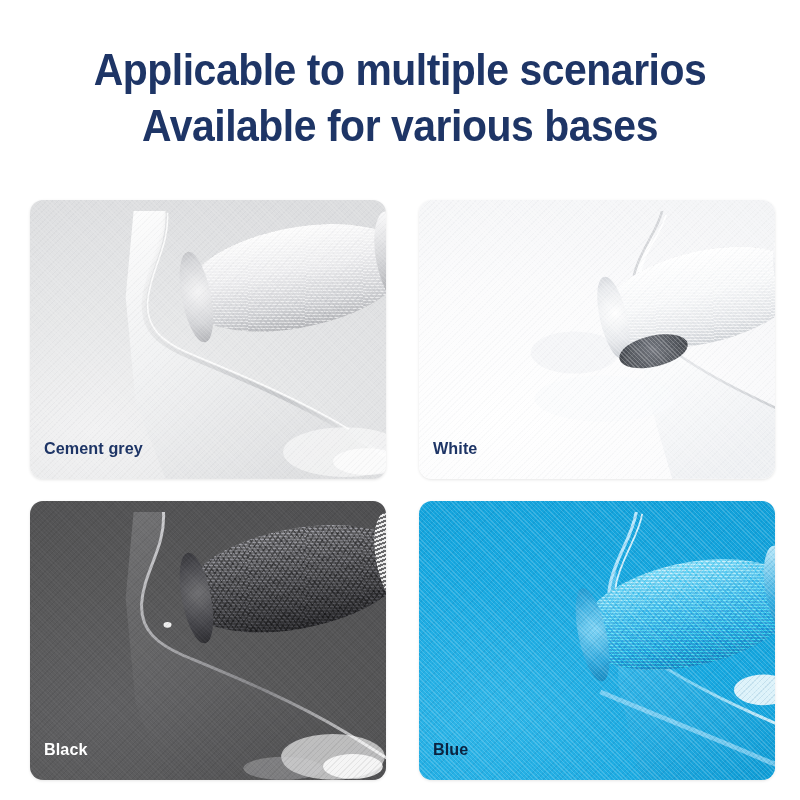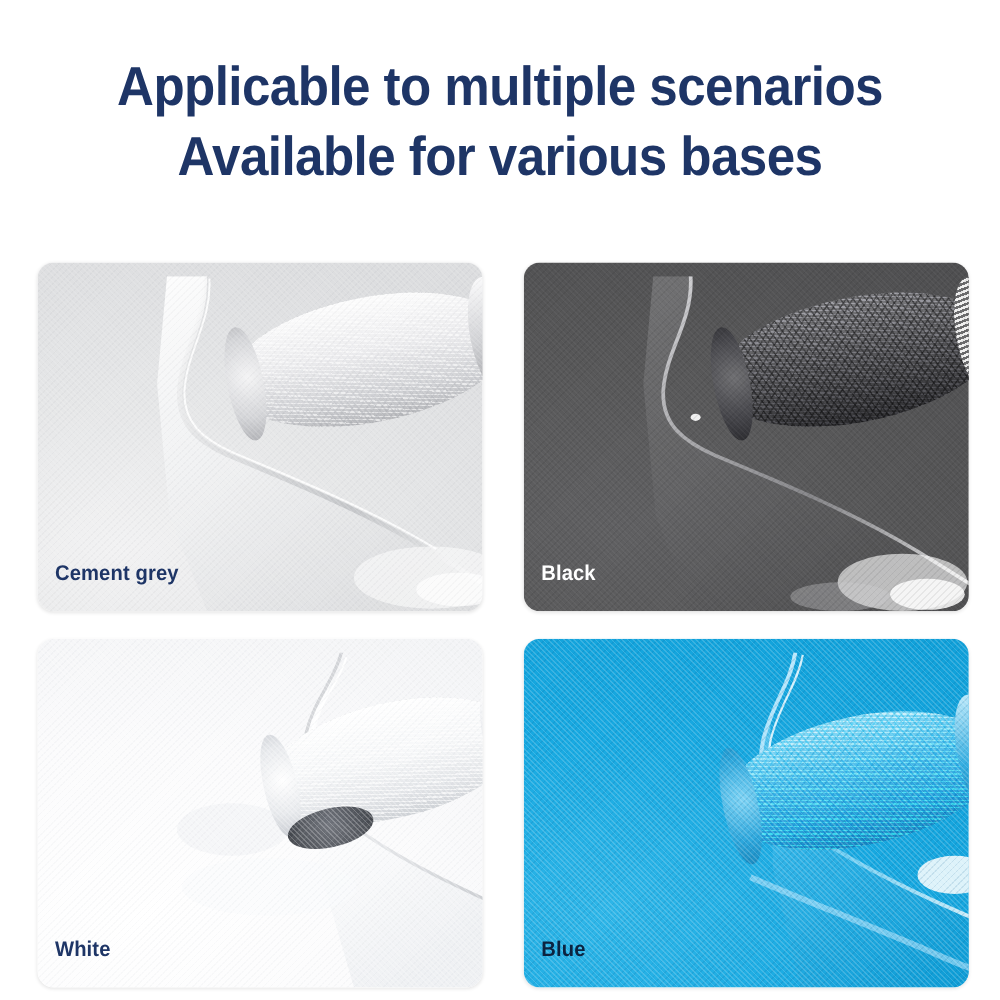--- a/index.html
+++ b/index.html
@@ -30,21 +30,21 @@
     transform: scaleX(0.93);
     transform-origin: center top;
     white-space: nowrap;
   }
   .headline .line { display: block; }
 
   
   .grid {
     position: absolute;
     left: 30px;
-    top: 210px;
+    top: 200px;
     width: 745px;
     height: 580px;
     display: grid;
     grid-template-columns: 356px 356px;
     grid-template-rows: 279px 279px;
     column-gap: 33px;
     row-gap: 22px;
   }
 
   .panel {
@@ -209,20 +209,69 @@
       </div>
 
       <div class="speckle" style="background:
              repeating-linear-gradient(45deg, rgba(255,255,255,.35) 0 1px, rgba(0,0,0,0) 1px 3px),
              repeating-linear-gradient(-45deg, rgba(140,140,145,.16) 0 1px, rgba(0,0,0,0) 1px 4px);
              opacity:.35;"></div>
     </div>
     <div class="label">Cement grey</div>
   </div>
 
+  <div class="panel p-white">
+    <div class="scene">
+      <div class="floor"></div>
+
+      <div class="wet">
+        <svg viewBox="0 0 400 280" preserveAspectRatio="none">
+          <defs>
+            <linearGradient id="gWet3" x1="0" y1="0" x2="0.4" y2="1">
+              <stop offset="0%" stop-color="#ffffff" stop-opacity=".98"></stop>
+              <stop offset="60%" stop-color="#fafbfc" stop-opacity=".85"></stop>
+              <stop offset="100%" stop-color="#eceef1" stop-opacity=".8"></stop>
+            </linearGradient>
+            <linearGradient id="gEdge3" x1="0" y1="0" x2="1" y2="1">
+              <stop offset="0%" stop-color="#c7c9cd" stop-opacity=".85"></stop>
+              <stop offset="55%" stop-color="#dfe1e4" stop-opacity=".8"></stop>
+              <stop offset="100%" stop-color="#b9bcc1" stop-opacity=".8"></stop>
+            </linearGradient>
+          </defs>
+          <path d="M258,0 C252,24 236,40 230,66 C224,92 232,112 248,128
+                   C272,152 312,176 352,196 C376,208 392,216 400,220
+                   L400,280 L400,280 L268,280 L240,180 L238,60 Z" fill="url(#gWet3)"></path>
+          <path d="M258,0 C252,24 236,40 230,66 C224,92 232,112 248,128
+                   C272,152 312,176 352,196 C378,209 394,217 400,220" fill="none" stroke="url(#gEdge3)" stroke-width="2.6"></path>
+          <path d="M262,4 C256,26 240,42 234,66 C229,90 237,110 252,126" fill="none" stroke="#ffffff" stroke-width="1.6" opacity=".95"></path>
+          <ellipse cx="170" cy="148" rx="44" ry="22" fill="#f3f4f6" opacity=".8"></ellipse>
+          <ellipse cx="200" cy="196" rx="70" ry="24" fill="#fafbfc" opacity=".7"></ellipse>
+        </svg>
+      </div>
+
+      <div class="roller" style="right:-8%; top:10%; width:58%; height:33%; transform:rotate(-13deg);">
+        <div class="roller-nap" style="background:linear-gradient(180deg,#ffffff 0%,#f7f8f9 45%,#e3e5e8 80%,#cfd2d6 100%);"></div>
+        <div class="roller-tex" style="background:
+             repeating-linear-gradient(62deg, rgba(120,124,132,.4) 0px, rgba(120,124,132,.4) 1px, rgba(255,255,255,0) 1px, rgba(255,255,255,0) 4px),
+             repeating-linear-gradient(-48deg, rgba(100,104,112,.3) 0px, rgba(100,104,112,.3) 1px, rgba(255,255,255,0) 1px, rgba(255,255,255,0) 5px),
+             repeating-linear-gradient(12deg, rgba(255,255,255,.85) 0px, rgba(255,255,255,.85) 1px, rgba(0,0,0,0) 1px, rgba(0,0,0,0) 3px);"></div>
+        <div class="roller-end" style="background:radial-gradient(circle at 60% 45%,#ffffff 0%,#e8eaed 55%,#c6c9cf 100%);"></div>
+        <div class="roller-cap" style="background:linear-gradient(180deg,#ffffff 0%,#e4e6ea 55%,#bfc2c8 100%);"></div>
+        <div style="position:absolute;left:4%;bottom:-12%;width:34%;height:34%;border-radius:50%;
+                    background:radial-gradient(circle at 50% 40%,#5b5f68 0%,#32363d 70%,#22252b 100%);opacity:.85;"></div>
+      </div>
+
+      <div class="speckle" style="background:
+             repeating-linear-gradient(45deg, rgba(255,255,255,.5) 0 1px, rgba(0,0,0,0) 1px 3px),
+             repeating-linear-gradient(-45deg, rgba(200,203,209,.22) 0 1px, rgba(0,0,0,0) 1px 4px);
+             opacity:.45;"></div>
+    </div>
+    <div class="label">White</div>
+  </div>
+
   <div class="panel p-black">
     <div class="scene">
       <div class="floor"></div>
 
       <div class="wet">
         <svg viewBox="0 0 400 280" preserveAspectRatio="none">
           <defs>
             <linearGradient id="gWet2" x1="0" y1="0" x2="0.6" y2="1">
               <stop offset="0%" stop-color="#8a8a8c" stop-opacity=".55"></stop>
               <stop offset="45%" stop-color="#6e6e70" stop-opacity=".45"></stop>
@@ -257,69 +306,20 @@
       </div>
 
       <div class="speckle" style="background:
              repeating-linear-gradient(45deg, rgba(255,255,255,.07) 0 1px, rgba(0,0,0,0) 1px 3px),
              repeating-linear-gradient(-45deg, rgba(0,0,0,.10) 0 1px, rgba(0,0,0,0) 1px 4px);
              opacity:.6;"></div>
     </div>
     <div class="label">Black</div>
   </div>
 
-  <div class="panel p-white">
-    <div class="scene">
-      <div class="floor"></div>
-
-      <div class="wet">
-        <svg viewBox="0 0 400 280" preserveAspectRatio="none">
-          <defs>
-            <linearGradient id="gWet3" x1="0" y1="0" x2="0.4" y2="1">
-              <stop offset="0%" stop-color="#ffffff" stop-opacity=".98"></stop>
-              <stop offset="60%" stop-color="#fafbfc" stop-opacity=".85"></stop>
-              <stop offset="100%" stop-color="#eceef1" stop-opacity=".8"></stop>
-            </linearGradient>
-            <linearGradient id="gEdge3" x1="0" y1="0" x2="1" y2="1">
-              <stop offset="0%" stop-color="#c7c9cd" stop-opacity=".85"></stop>
-              <stop offset="55%" stop-color="#dfe1e4" stop-opacity=".8"></stop>
-              <stop offset="100%" stop-color="#b9bcc1" stop-opacity=".8"></stop>
-            </linearGradient>
-          </defs>
-          <path d="M258,0 C252,24 236,40 230,66 C224,92 232,112 248,128
-                   C272,152 312,176 352,196 C376,208 392,216 400,220
-                   L400,280 L400,280 L268,280 L240,180 L238,60 Z" fill="url(#gWet3)"></path>
-          <path d="M258,0 C252,24 236,40 230,66 C224,92 232,112 248,128
-                   C272,152 312,176 352,196 C378,209 394,217 400,220" fill="none" stroke="url(#gEdge3)" stroke-width="2.6"></path>
-          <path d="M262,4 C256,26 240,42 234,66 C229,90 237,110 252,126" fill="none" stroke="#ffffff" stroke-width="1.6" opacity=".95"></path>
-          <ellipse cx="170" cy="148" rx="44" ry="22" fill="#f3f4f6" opacity=".8"></ellipse>
-          <ellipse cx="200" cy="196" rx="70" ry="24" fill="#fafbfc" opacity=".7"></ellipse>
-        </svg>
-      </div>
-
-      <div class="roller" style="right:-8%; top:10%; width:58%; height:33%; transform:rotate(-13deg);">
-        <div class="roller-nap" style="background:linear-gradient(180deg,#ffffff 0%,#f7f8f9 45%,#e3e5e8 80%,#cfd2d6 100%);"></div>
-        <div class="roller-tex" style="background:
-             repeating-linear-gradient(62deg, rgba(120,124,132,.4) 0px, rgba(120,124,132,.4) 1px, rgba(255,255,255,0) 1px, rgba(255,255,255,0) 4px),
-             repeating-linear-gradient(-48deg, rgba(100,104,112,.3) 0px, rgba(100,104,112,.3) 1px, rgba(255,255,255,0) 1px, rgba(255,255,255,0) 5px),
-             repeating-linear-gradient(12deg, rgba(255,255,255,.85) 0px, rgba(255,255,255,.85) 1px, rgba(0,0,0,0) 1px, rgba(0,0,0,0) 3px);"></div>
-        <div class="roller-end" style="background:radial-gradient(circle at 60% 45%,#ffffff 0%,#e8eaed 55%,#c6c9cf 100%);"></div>
-        <div class="roller-cap" style="background:linear-gradient(180deg,#ffffff 0%,#e4e6ea 55%,#bfc2c8 100%);"></div>
-        <div style="position:absolute;left:4%;bottom:-12%;width:34%;height:34%;border-radius:50%;
-                    background:radial-gradient(circle at 50% 40%,#5b5f68 0%,#32363d 70%,#22252b 100%);opacity:.85;"></div>
-      </div>
-
-      <div class="speckle" style="background:
-             repeating-linear-gradient(45deg, rgba(255,255,255,.5) 0 1px, rgba(0,0,0,0) 1px 3px),
-             repeating-linear-gradient(-45deg, rgba(200,203,209,.22) 0 1px, rgba(0,0,0,0) 1px 4px);
-             opacity:.45;"></div>
-    </div>
-    <div class="label">White</div>
-  </div>
-
   <div class="panel p-blue">
     <div class="scene">
       <div class="floor"></div>
 
       <div class="wet">
         <svg viewBox="0 0 400 280" preserveAspectRatio="none">
           <defs>
             <linearGradient id="gWet4" x1="0.2" y1="0" x2="0.7" y2="1">
               <stop offset="0%" stop-color="#6fd0f4" stop-opacity=".85"></stop>
               <stop offset="45%" stop-color="#37b6e8" stop-opacity=".7"></stop>

